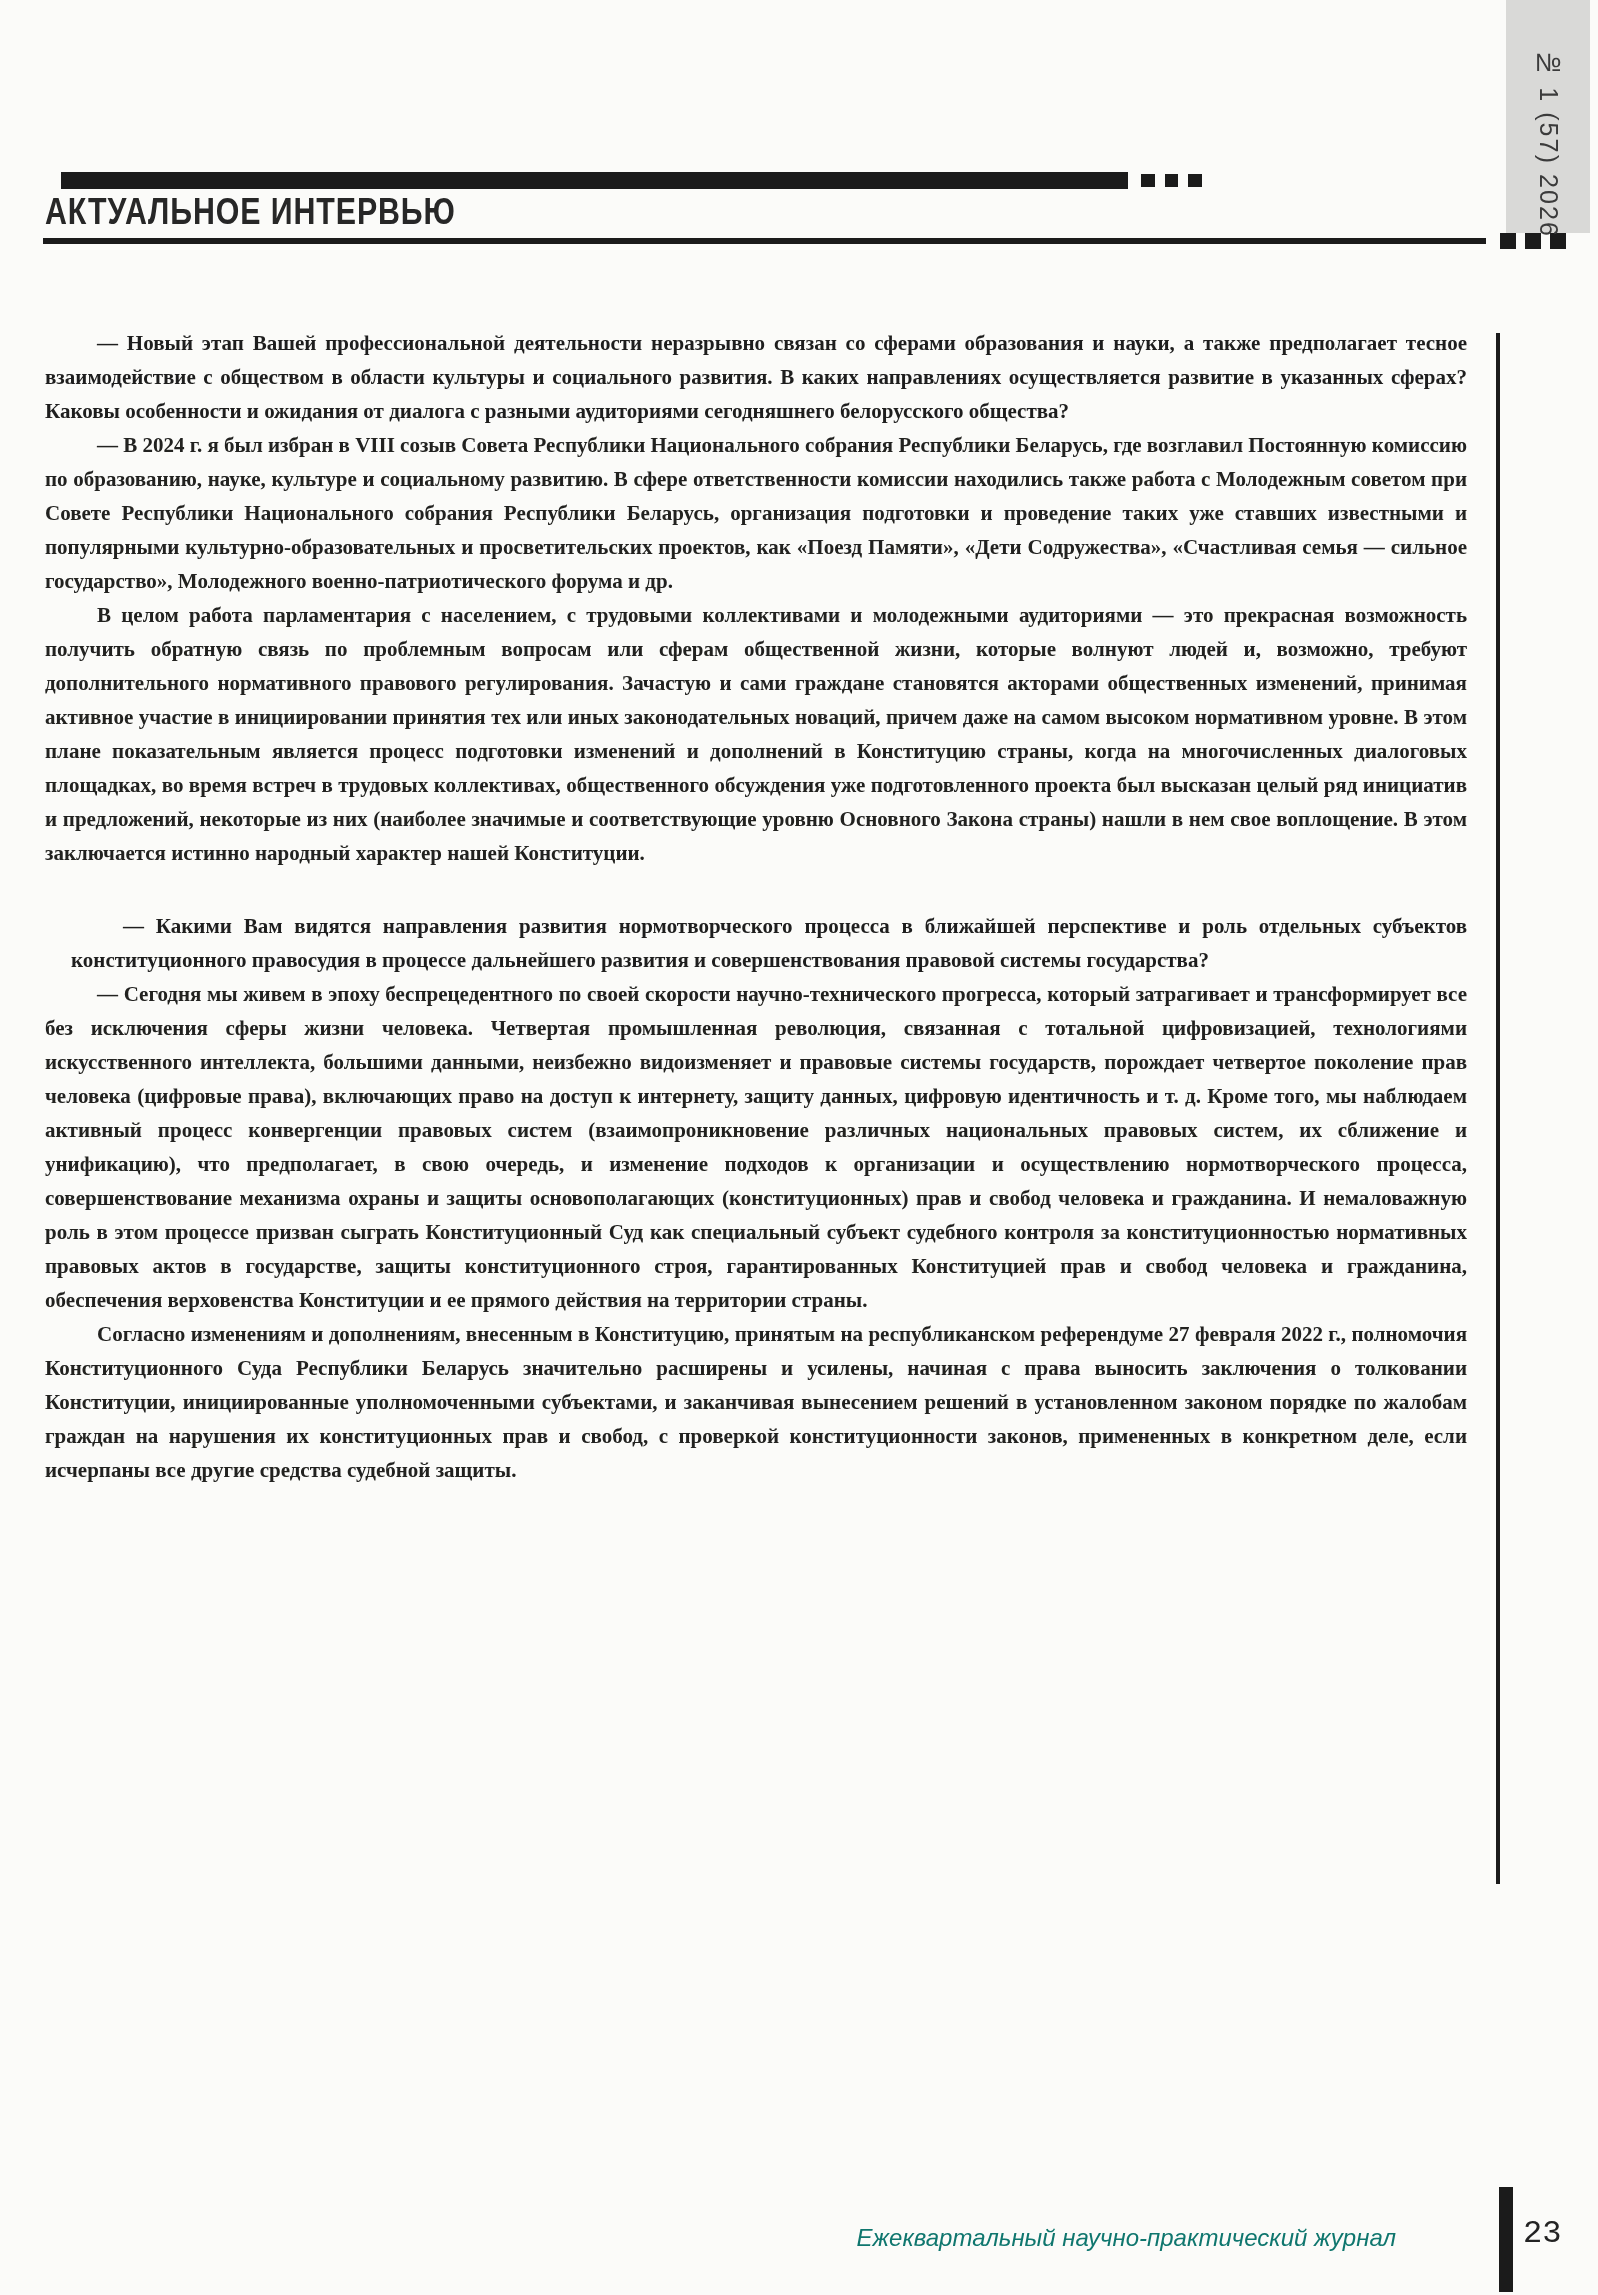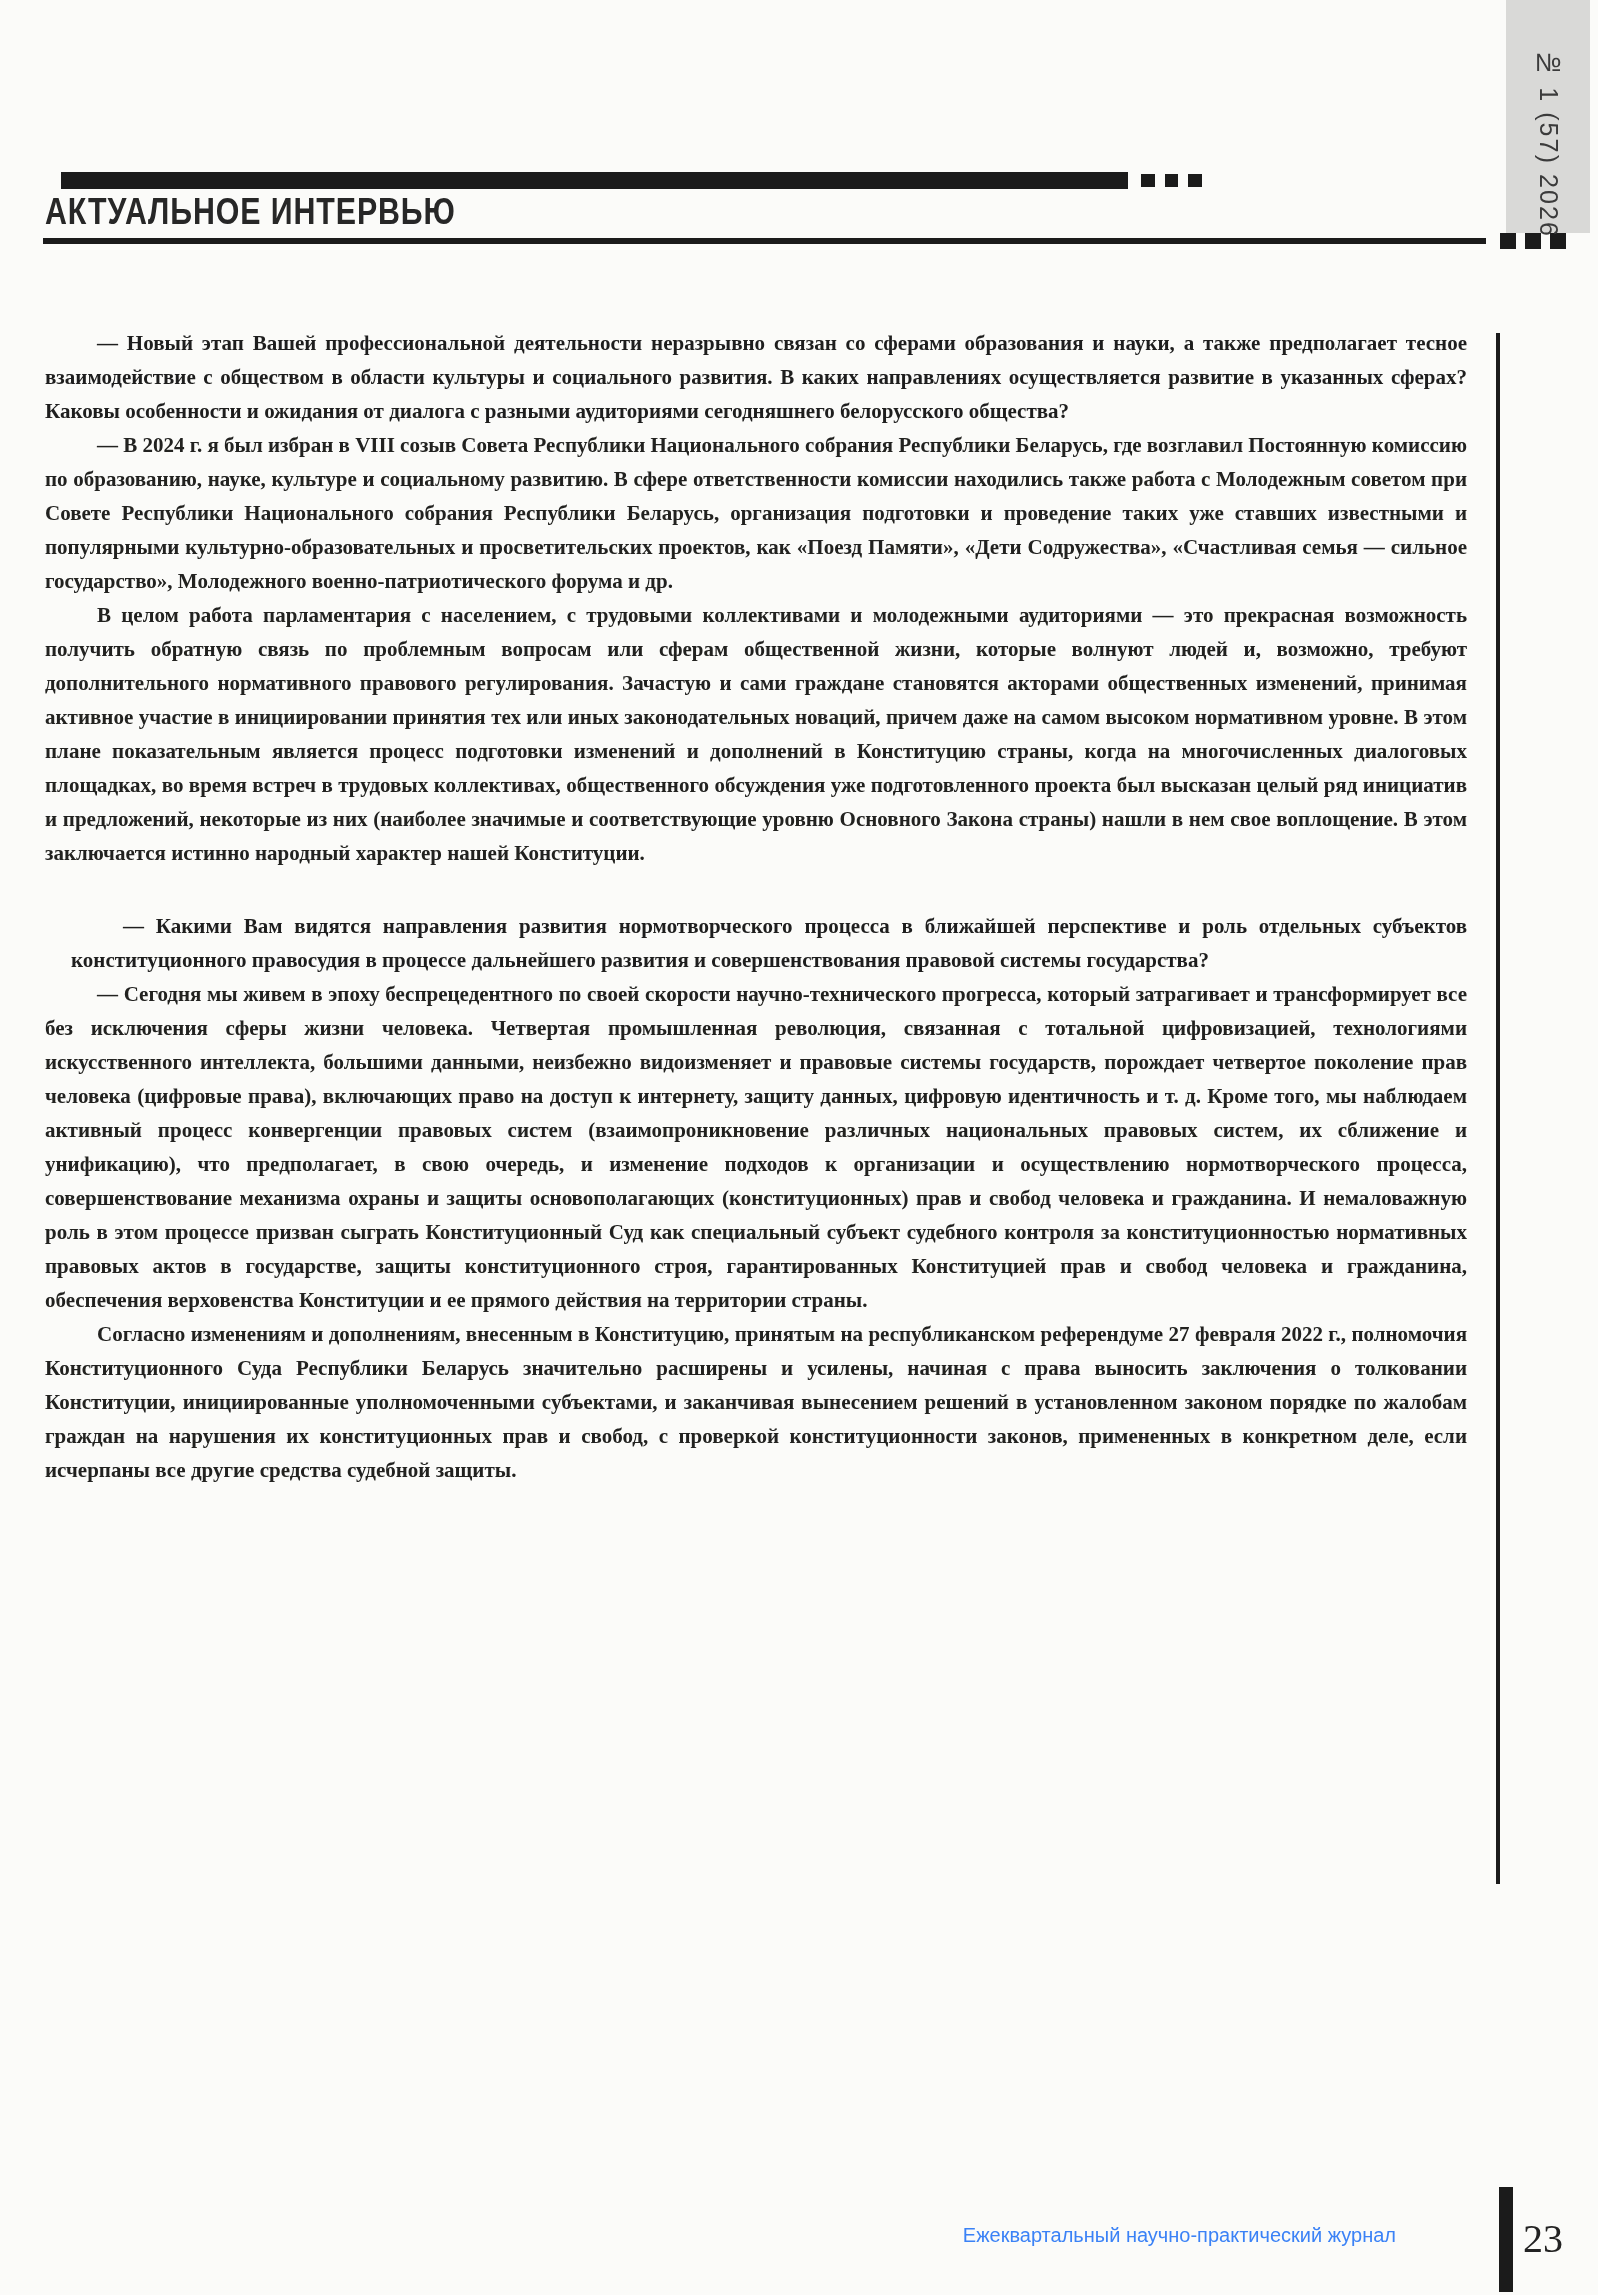--- a/index.html
+++ b/index.html
@@ -103,35 +103,36 @@
   .article p.gap-before {
     margin-top: 39px;
     margin-left: 26px;
   }
 
   
   .journal-name {
     position: absolute;
     right: 202px; top: 2224px;
     font-family: "Liberation Sans", sans-serif;
-    font-size: 20px;
-    color: #3b82f6;
+    font-size: 24px;
+    color: #0f766e;
     white-space: nowrap;
+    font-style: italic;
   }
   .page-bar {
     position: absolute;
     left: 1499px; top: 2187px;
     width: 13.7px; height: 105px;
     background: var(--ink, #1b1b1b);
   }
   .page-number {
     position: absolute;
     left: 1523px; top: 2215px;
-    font-family: Liberation Serif, serif;
-    font-size: 40px;
+    font-family: Liberation Mono, monospace;
+    font-size: 32px;
     color: #232323;
   }
 </style>
 </head>
 <body>
 
 <div class="page">
 
   <div>
     <div class="top-bar"></div>

